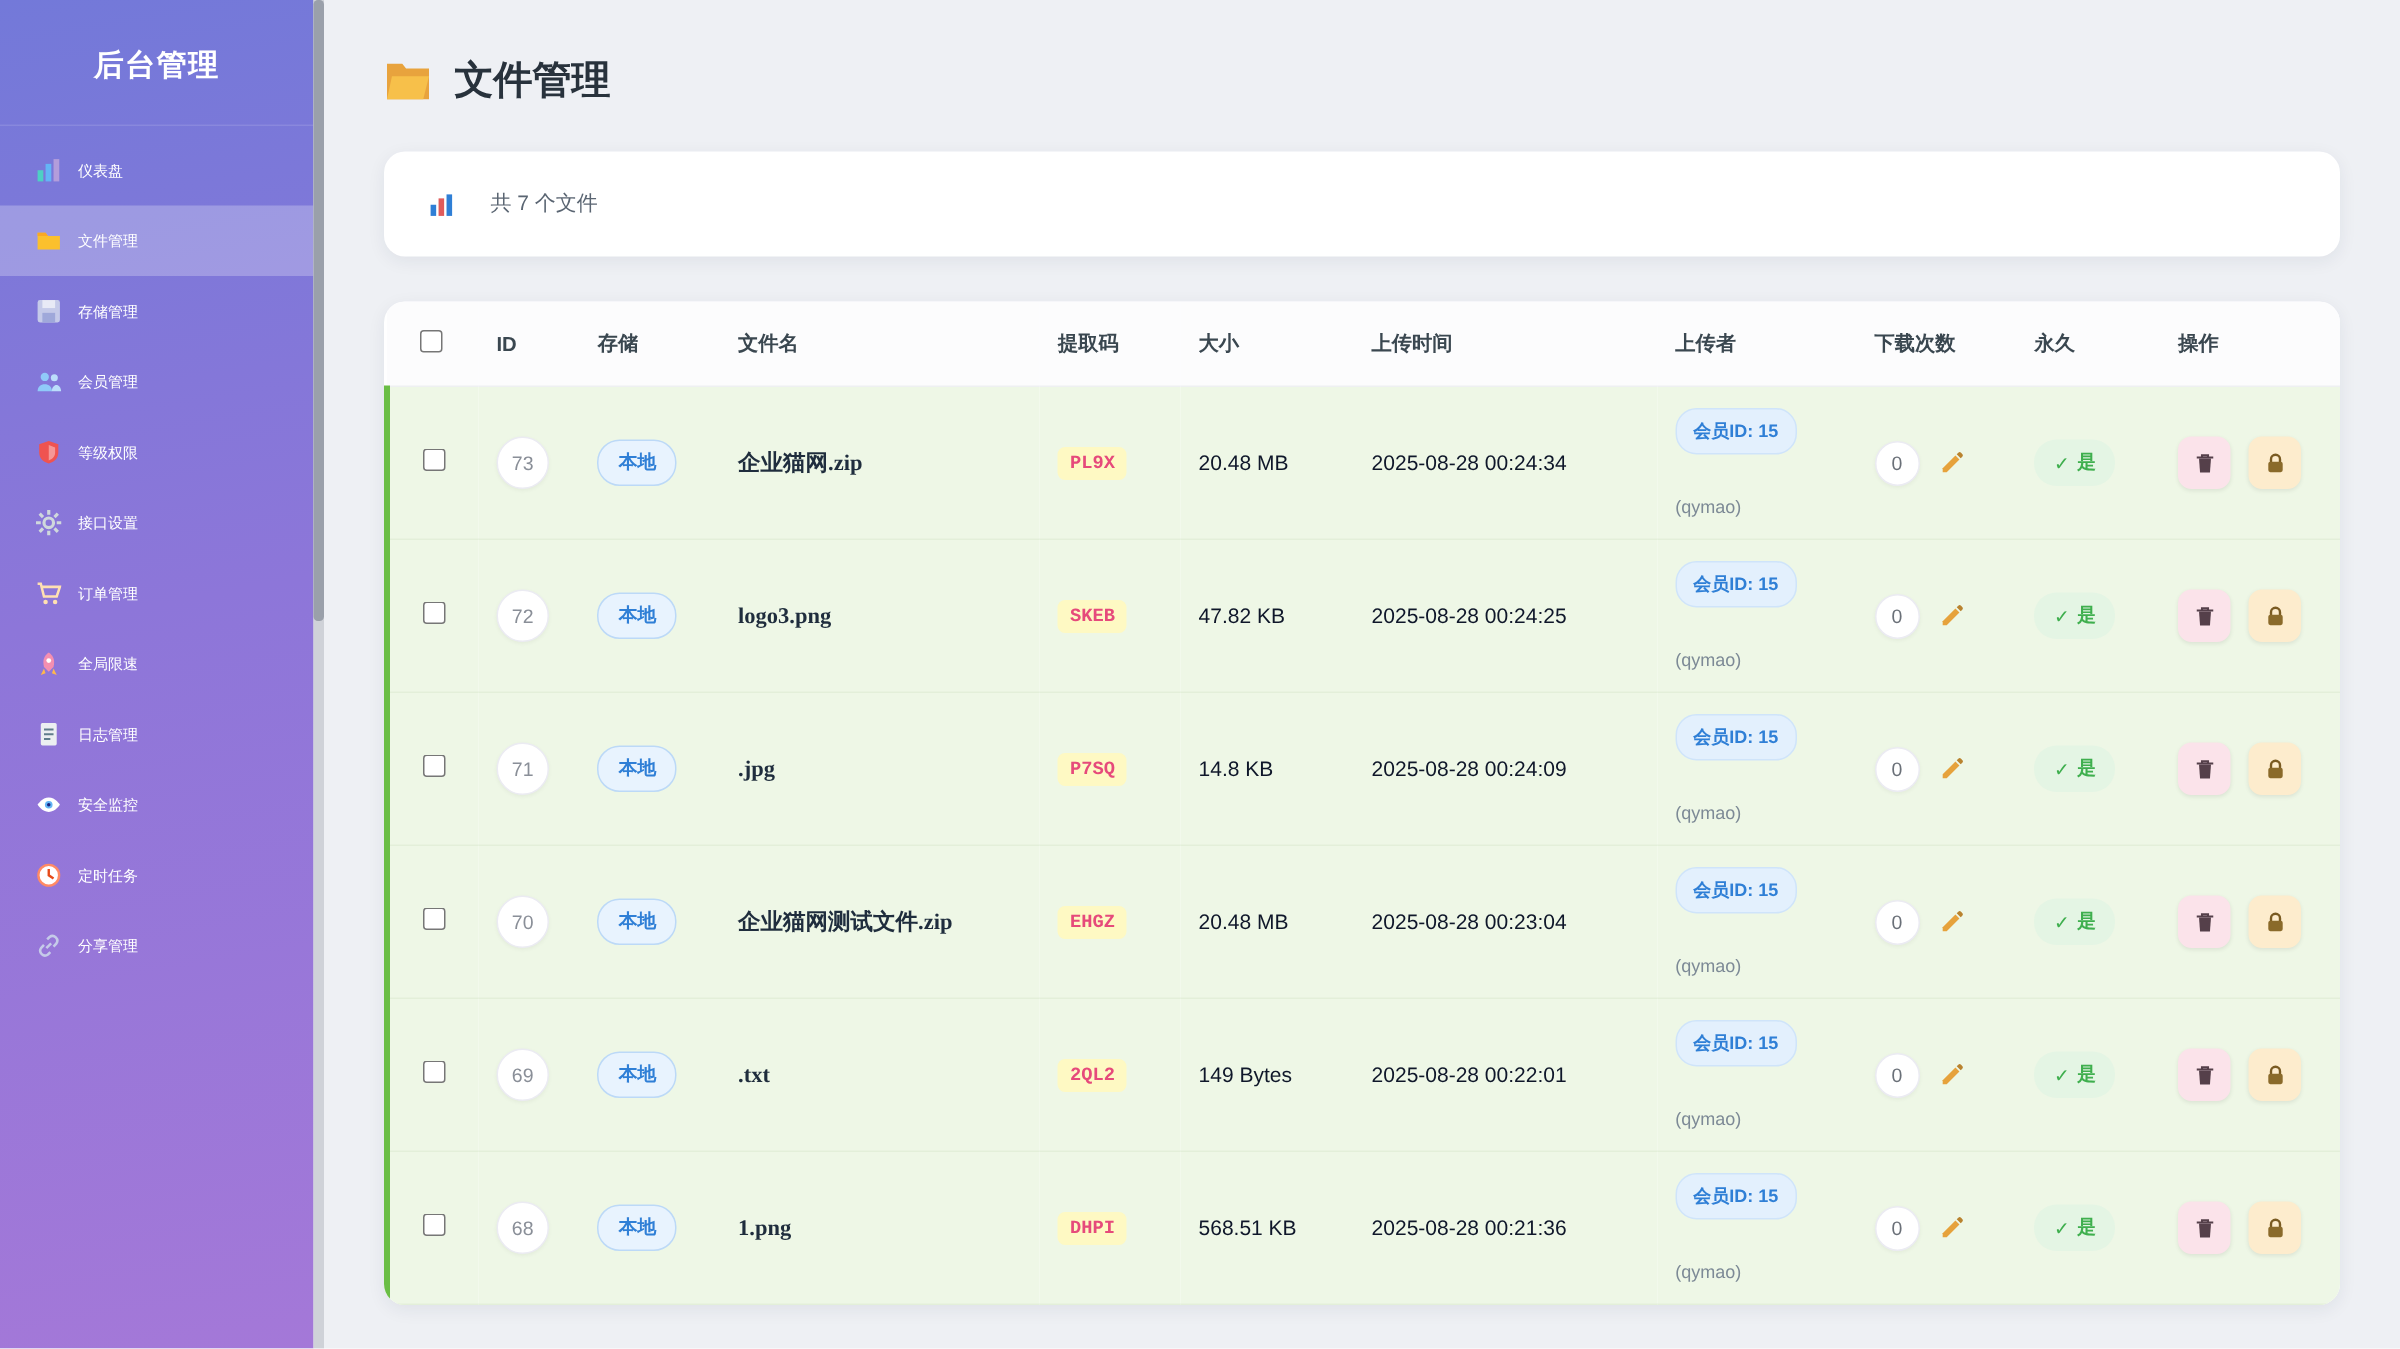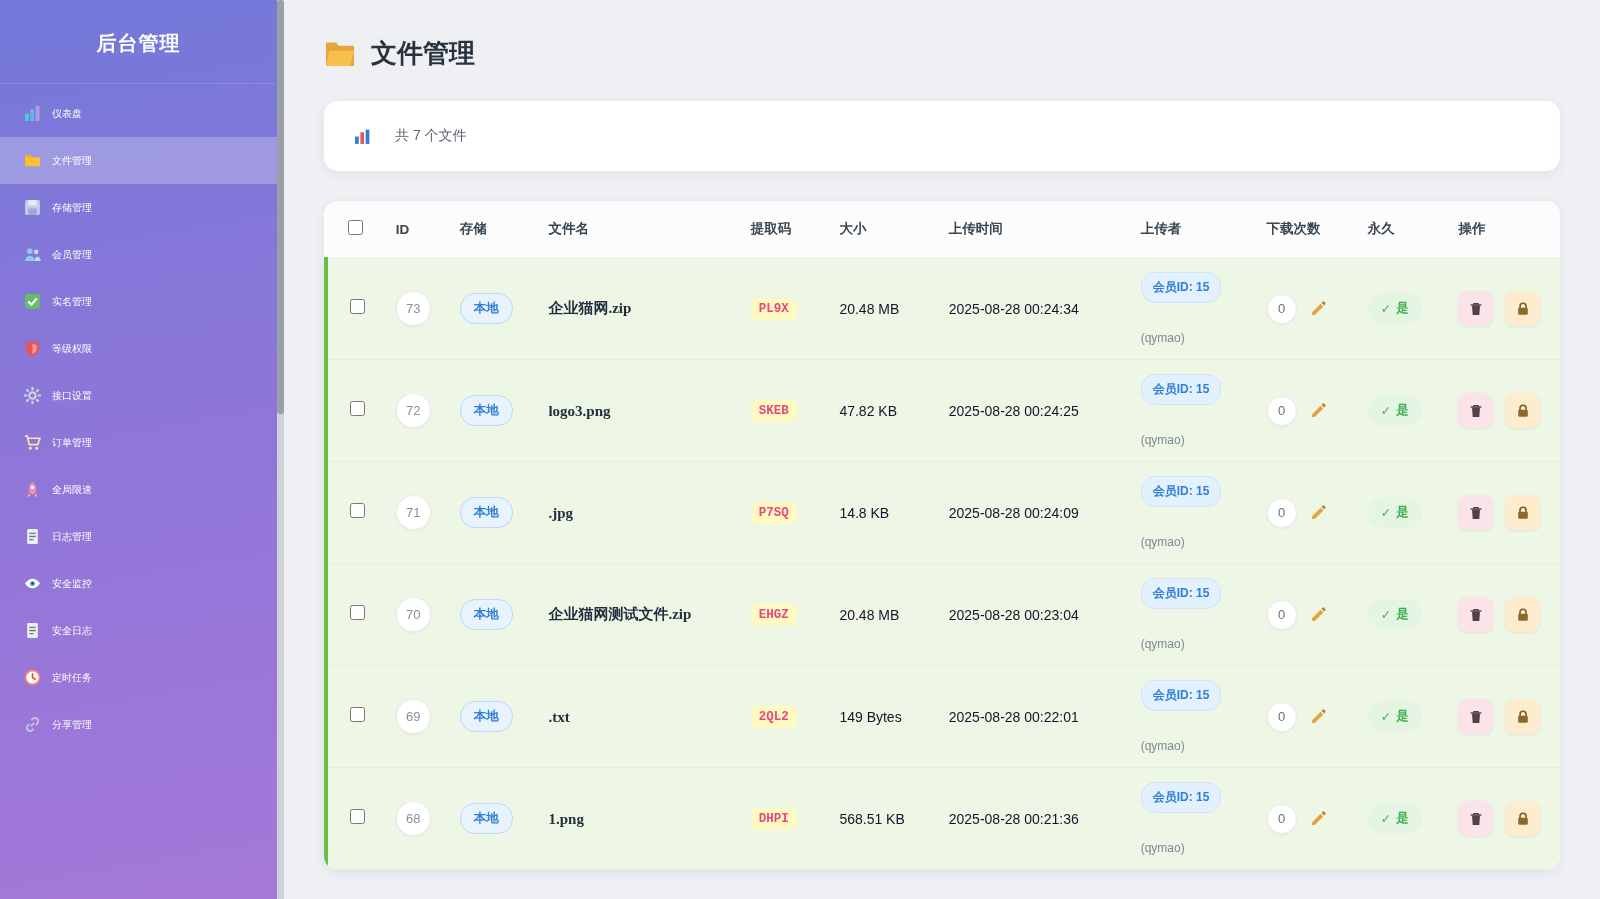--- a/index.html
+++ b/index.html
@@ -4,21 +4,21 @@
 <style>
   * { box-sizing: border-box; margin: 0; padding: 0; }
   html, body { width: 1600px; height: 899px; overflow: hidden; }
   body {
     display: flex;
     font-family: "Liberation Sans", "DejaVu Sans", sans-serif;
     background: #eef0f4;
   }
   
   .sidebar {
-    width: 277px; flex-shrink: 0; height: 100%;
+    width: 209px; flex-shrink: 0; height: 100%;
     background: linear-gradient(170deg, #7379d9 0%, #8d76d9 45%, #a478d8 100%);
     color: #fff;
   }
   .app-title {
     text-align: center; padding: 30px 0 26px;
     font-size: 20px; font-weight: bold; letter-spacing: 1px;
     border-bottom: 1px solid rgba(255,255,255,0.12);
   }
   .side-menu { padding-top: 6px; }
   .side-item {
@@ -186,29 +186,20 @@
           <svg viewBox="0 0 16 16">
             <circle cx="5.5" cy="5" r="2.6" fill="#90caf9"></circle>
             <path d="M1 14c0-3 2-4.5 4.5-4.5S10 11 10 14z" fill="#90caf9"></path>
             <circle cx="11.5" cy="5.5" r="2.2" fill="#bbdefb"></circle>
             <path d="M9.8 14c.2-2.6 1.6-4 3-4 1.5 0 2.8 1.4 3 4z" fill="#bbdefb"></path>
           </svg>
         </span>
     <span>会员管理</span>
   </div>
 
-  <div class="side-item">
-    <span class="side-icon">
-          <svg viewBox="0 0 16 16">
-            <rect x="1" y="1" width="14" height="14" rx="2.5" fill="#66bb6a"></rect>
-            <path d="M4 8l3 3 5-6" stroke="#fff" stroke-width="2" fill="none"></path>
-          </svg>
-        </span>
-    <span>实名管理</span>
-  </div>
 
   <div class="side-item">
     <span class="side-icon">
           <svg viewBox="0 0 16 16">
             <path d="M8 1l6 2v5c0 4-2.7 6.3-6 7-3.3-.7-6-3-6-7V3z" fill="#ef5350"></path>
             <path d="M8 3.5L12 5v3.2c0 2.6-1.8 4.3-4 4.9z" fill="#fff" opacity=".4"></path>
           </svg>
         </span>
     <span>等级权限</span>
   </div>
@@ -262,29 +253,20 @@
     <span class="side-icon">
           <svg viewBox="0 0 16 16">
             <path d="M1 8s2.8-4.5 7-4.5S15 8 15 8s-2.8 4.5-7 4.5S1 8 1 8z" fill="#fff"></path>
             <circle cx="8" cy="8" r="2.4" fill="#64b5f6"></circle>
             <circle cx="8" cy="8" r="1.1" fill="#1a237e"></circle>
           </svg>
         </span>
     <span>安全监控</span>
   </div>
 
-  <div class="side-item">
-    <span class="side-icon">
-          <svg viewBox="0 0 16 16">
-            <rect x="3" y="1" width="10" height="14" rx="1" fill="#eceff1"></rect>
-            <path d="M5 5h6M5 8h6M5 11h4" stroke="#607d8b" stroke-width="1.2"></path>
-          </svg>
-        </span>
-    <span>安全日志</span>
-  </div>
 
   <div class="side-item">
     <span class="side-icon">
           <svg viewBox="0 0 16 16">
             <circle cx="8" cy="8" r="6.5" fill="#fff" stroke="#ff8a65" stroke-width="1.5"></circle>
             <path d="M8 4v4l3 2" stroke="#e64a19" stroke-width="1.5" fill="none"></path>
           </svg>
         </span>
     <span>定时任务</span>
   </div>

